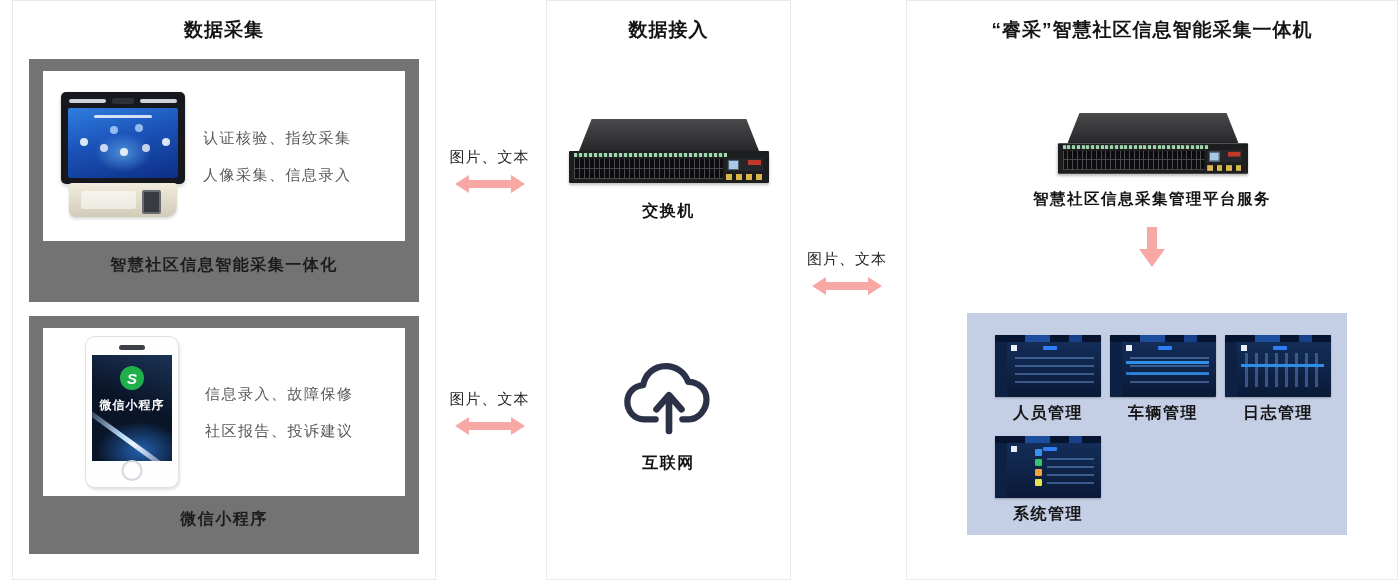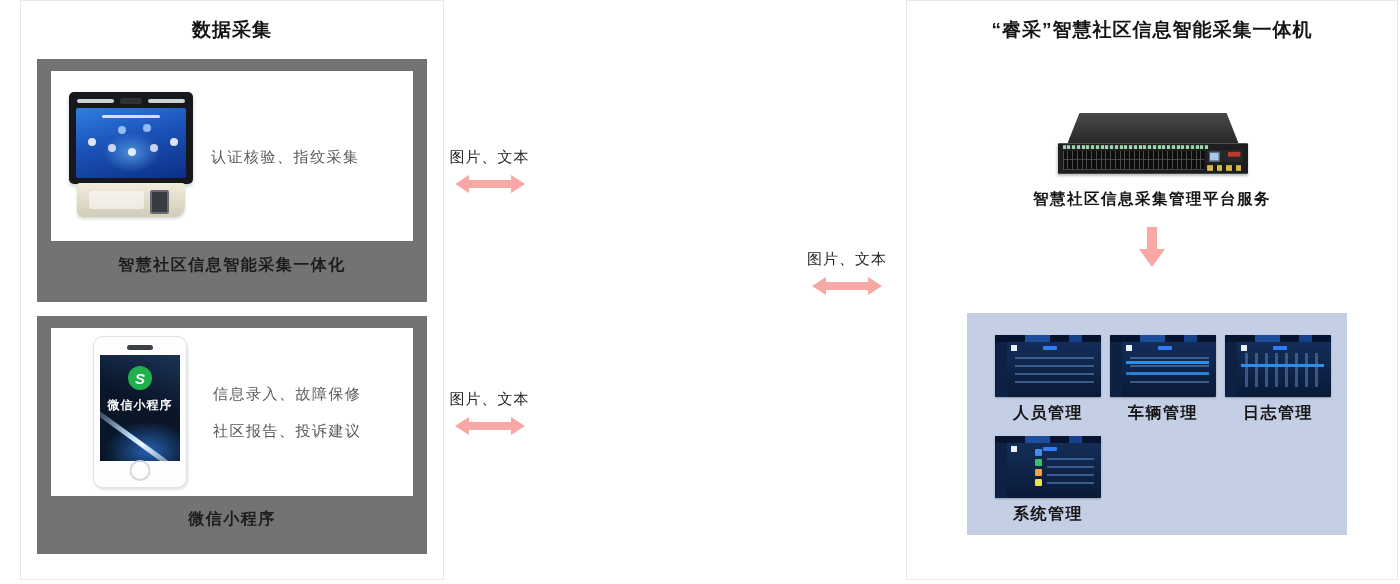--- a/index.html
+++ b/index.html
@@ -1,21 +1,21 @@
 <!DOCTYPE html>
 <html><head>
 <meta charset="utf-8">
 <style>
   html,body{margin:0;padding:0;background:#fff;}
   .canvas{position:relative;width:1400px;height:584px;background:#fff;overflow:hidden;
           font-family:"Liberation Sans",sans-serif;color:#1a1a1a;}
 
   
   .card{position:absolute;top:0;height:580px;background:#fff;border:1px solid #e9e9e9;box-sizing:border-box;}
-  #card-left{left:20px;width:424px;}
+  #card-left{left:12px;width:424px;}
   #card-mid{left:546px;width:245px;}
   #card-right{left:906px;width:492px;}
   .card-title{position:absolute;top:16px;left:0;right:0;text-align:center;
               font-size:19px;font-weight:bold;color:#151515;letter-spacing:1px;}
 
   
   .pink-box{position:absolute;left:16px;width:390px;background:#737373;
             display:flex;flex-direction:column;padding:12px 14px;box-sizing:border-box;}
   #pink1{top:58px;height:243px;}
   #pink2{top:315px;height:238px;}
@@ -158,20 +158,21 @@
             </div>
             <div class="kiosk-screen"></div>
           </div>
           <div class="kiosk-base">
             <div class="kiosk-pad"></div>
             <div class="kiosk-fp"></div>
           </div>
         </div>
         <div class="desc">
           <div>认证核验、指纹采集</div>
+          <div>人像采集、信息录入</div>
         </div>
       </div>
       <div class="pink-label">智慧社区信息智能采集一体化</div>
     </div>
 
     <div class="pink-box" id="pink2">
       <div class="white-box" id="white2">
         <div class="phone">
           <div class="phone-speaker"></div>
           <div class="phone-screen">
@@ -195,20 +196,44 @@
       <polygon points="0,10 14,1 14,6 56,6 56,1 70,10 56,19 56,14 14,14 14,19" fill="#f7a8a5"></polygon>
     </svg>
   </div>
   <div class="link" id="linkB">
     <div class="link-label">图片、文本</div>
     <svg width="70" height="20" viewBox="0 0 70 20">
       <polygon points="0,10 14,1 14,6 56,6 56,1 70,10 56,19 56,14 14,14 14,19" fill="#f7a8a5"></polygon>
     </svg>
   </div>
 
+  <div class="card" id="card-mid">
+    <div class="card-title">数据接入</div>
+
+    <div class="switch" id="mid-switch">
+      <div class="sw-top"></div>
+      <div class="sw-front">
+        <div class="sw-led"></div>
+        <div class="sw-ports"></div>
+        <div class="sw-mgmt">
+          <span class="mport"></span>
+          <span class="mlogo"></span>
+        </div>
+        <div class="sw-uplink"></div>
+      </div>
+    </div>
+    <div class="node-label" id="mid-switch-label">交换机</div>
+
+    <svg id="cloud" width="100" height="94" viewBox="0 0 120 100">
+      <path d="M44 78 H30 C18 78 10 68 10 57 C10 46 18 38 29 37 C31 24 42 14 56 14 C69 14 79 22 83 33 C95 33 105 42 105 54 C105 66 96 78 84 78 H76" fill="none" stroke="#2b3147" stroke-width="7.5" stroke-linecap="round" stroke-linejoin="round"></path>
+      <line x1="60" y1="92" x2="60" y2="54" stroke="#2b3147" stroke-width="8" stroke-linecap="round"></line>
+      <path d="M45 66 L60 49 L75 66" fill="none" stroke="#2b3147" stroke-width="8" stroke-linecap="round" stroke-linejoin="round"></path>
+    </svg>
+    <div class="node-label" id="cloud-label">互联网</div>
+  </div>
 
   <div class="link" id="linkC">
     <div class="link-label">图片、文本</div>
     <svg width="70" height="20" viewBox="0 0 70 20">
       <polygon points="0,10 14,1 14,6 56,6 56,1 70,10 56,19 56,14 14,14 14,19" fill="#f7a8a5"></polygon>
     </svg>
   </div>
 
   <div class="card" id="card-right">
     <div class="card-title">“睿采”智慧社区信息智能采集一体机</div>

